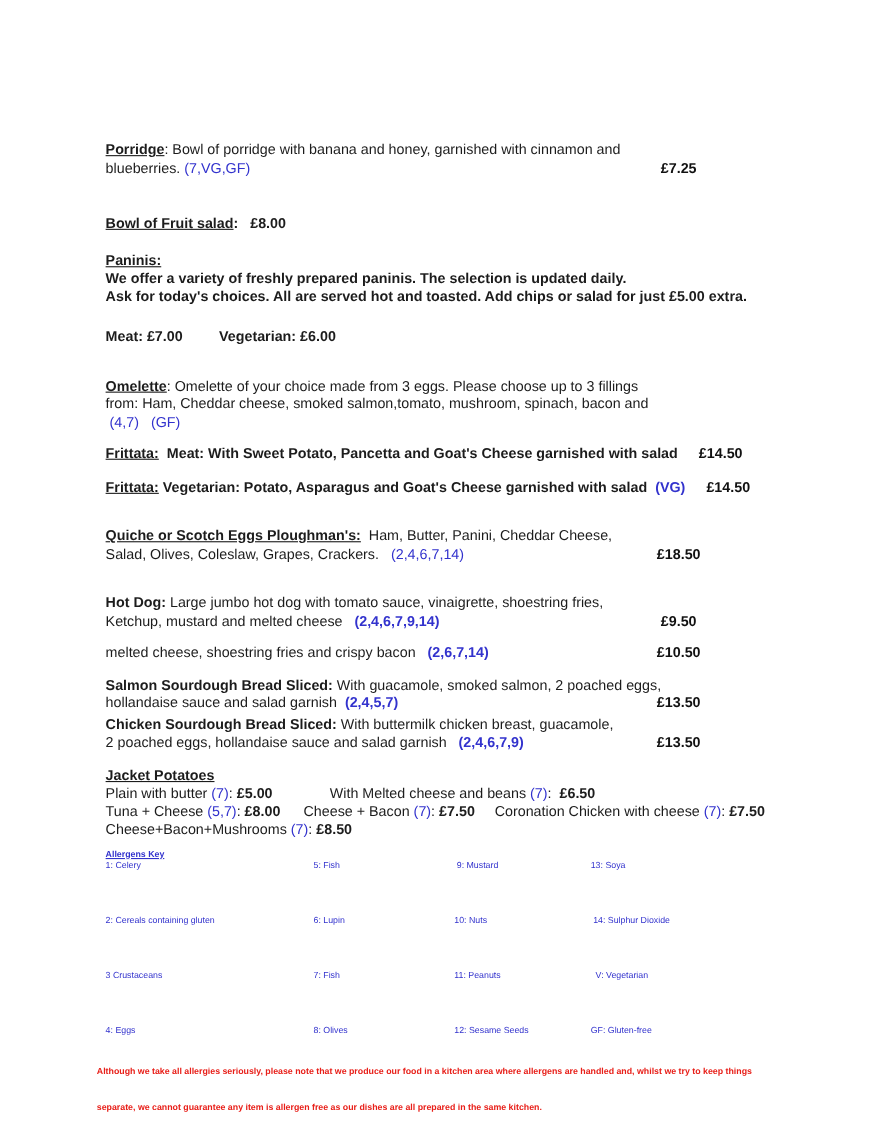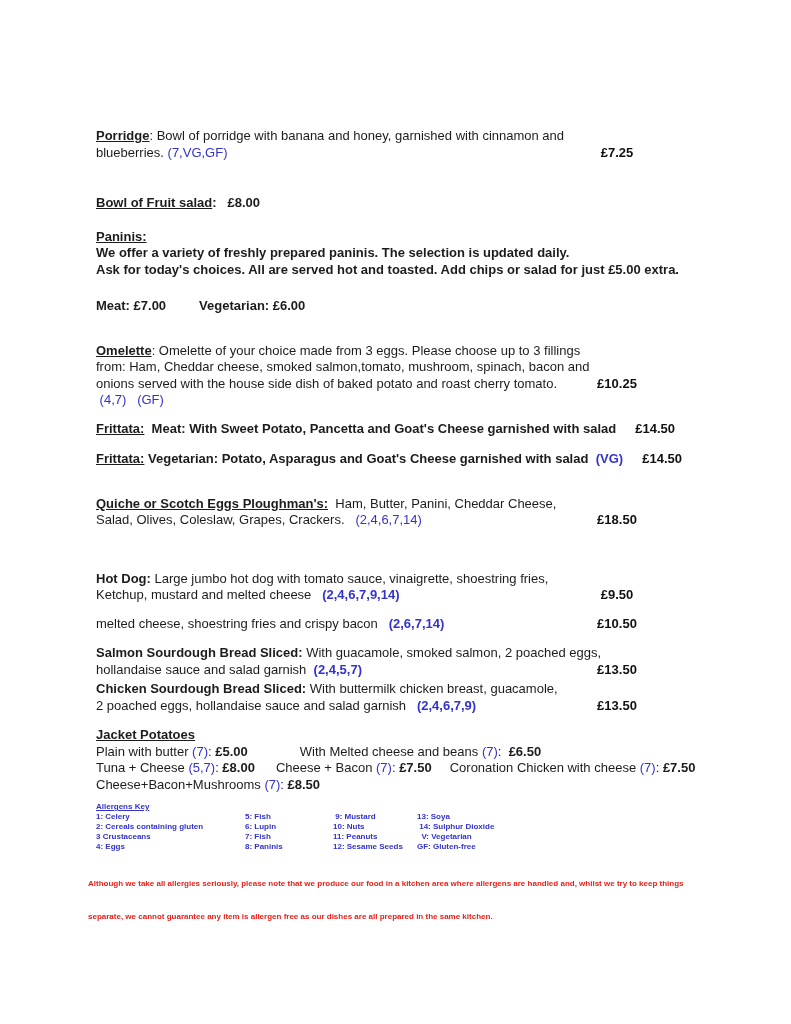--- a/index.html
+++ b/index.html
@@ -18,29 +18,29 @@
   .blue{color:#3232cd;}
   .tab{display:inline-block;}
   .t52{width:52px;}.t33{width:33px;}.t21{width:21px;}.t18{width:18px;}
   .mt-fruit{margin-top:34px;}
   .mt-paninis{margin-top:17px;}
   .mt-meatline{margin-top:20px;}
   .mt-omelette{margin-top:28px;}
   .mt-frittata1{margin-top:12px;}
   .mt-frittata2{margin-top:14px;}
   .mt-quiche{margin-top:28px;}
-  .mt-hotdog{margin-top:42px;}
+  .mt-hotdog{margin-top:28px;}
   .mt-macdog{margin-top:12px;}
   .mt-salmon{margin-top:13px;}
   .mt-chicken{margin-top:3px;}
   .mt-jacket{margin-top:13px;}
   .mt-key{margin-top:9px;}
   .mt-disc{margin-top:4px;}
   .key-title{font-size:8px;line-height:10px;font-weight:700;color:#3232cd;text-decoration:underline;}
-  .key-grid{display:grid;grid-template-columns:149px 88px 84px 1fr;font-size:8px;line-height:10px;font-weight:700;color:#3232cd;white-space:pre;}
+  .key-grid{display:grid;grid-template-columns:149px 88px 84px 1fr;font-size:8px;line-height:10px;font-weight:400;color:#3232cd;white-space:pre;gap:40px;}
   .disclaimer{margin-left:-8px;color:#e8201a;font-weight:700;font-size:8px;line-height:11px;white-space:pre;}
 </style>
 </head>
 <body>
 
 <div class="page">
   <div class="content">
 
     <section>
       <div class="line">
@@ -72,24 +72,20 @@
           <span class="txt"><span>Meat: £7.00</span><span class="tab t33"></span><span>Vegetarian: £6.00</span></span>
         </div>
     </section>
 
     <section class="mt-omelette">
       <div class="line">
           <span class="txt"><span class="h">Omelette</span><span>: Omelette of your choice made from 3 eggs. Please choose up to 3 fillings</span></span>
         </div>
       <div class="line">
           <span class="txt">from: Ham, Cheddar cheese, smoked salmon,tomato, mushroom, spinach, bacon and</span>
-        </div>
-      <div class="line">
-          <span class="txt">onions served with the house side dish of baked potato and roast cherry tomato.</span>
-          <span class="price">£10.25</span>
         </div>
       <div class="line">
           <span class="txt blue"> (4,7)   (GF)</span>
         </div>
     </section>
 
     <section class="mt-frittata1">
       <div class="line">
           <span class="txt b"><span class="h">Frittata:</span><span>  Meat: With Sweet Potato, Pancetta and Goat's Cheese garnished with salad</span></span>
           <span class="price">£14.50</span>
@@ -164,21 +160,21 @@
           <span class="txt"><span>Cheese+Bacon+Mushrooms </span><span class="blue">(7)</span><span>: </span><span class="b">£8.50</span></span>
         </div>
     </section>
 
     <section class="mt-key">
       <div class="key-title">Allergens Key</div>
       <div class="key-grid">
         <span>1: Celery</span><span>5: Fish</span><span> 9: Mustard</span><span>13: Soya</span>
         <span>2: Cereals containing gluten</span><span>6: Lupin</span><span>10: Nuts</span><span> 14: Sulphur Dioxide</span>
         <span>3 Crustaceans</span><span>7: Fish</span><span>11: Peanuts</span><span>  V: Vegetarian</span>
-        <span>4: Eggs</span><span>8: Paninis</span><span>12: Sesame Seeds</span><span>GF: Gluten-free</span>
+        <span>4: Eggs</span><span>8: Olives</span><span>12: Sesame Seeds</span><span>GF: Gluten-free</span>
       </div>
     </section>
 
     <section class="mt-disc disclaimer">
       <div>Although we take all allergies seriously, please note that we produce our food in a kitchen area where allergens are handled and, whilst we try to keep things</div>
       <div>separate, we cannot guarantee any item is allergen free as our dishes are all prepared in the same kitchen.</div>
     </section>
 
   </div>
 </div>

